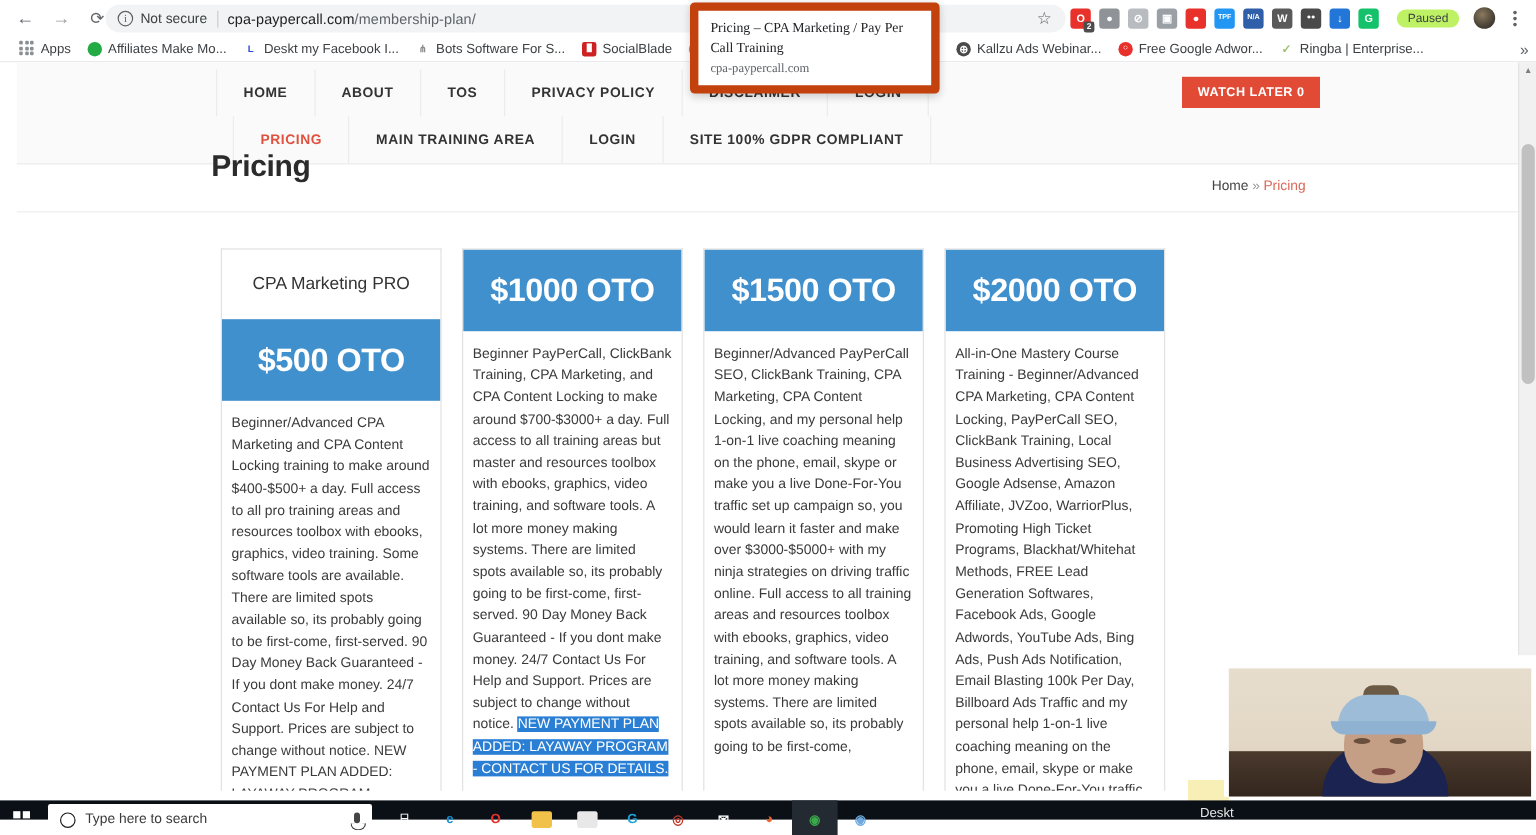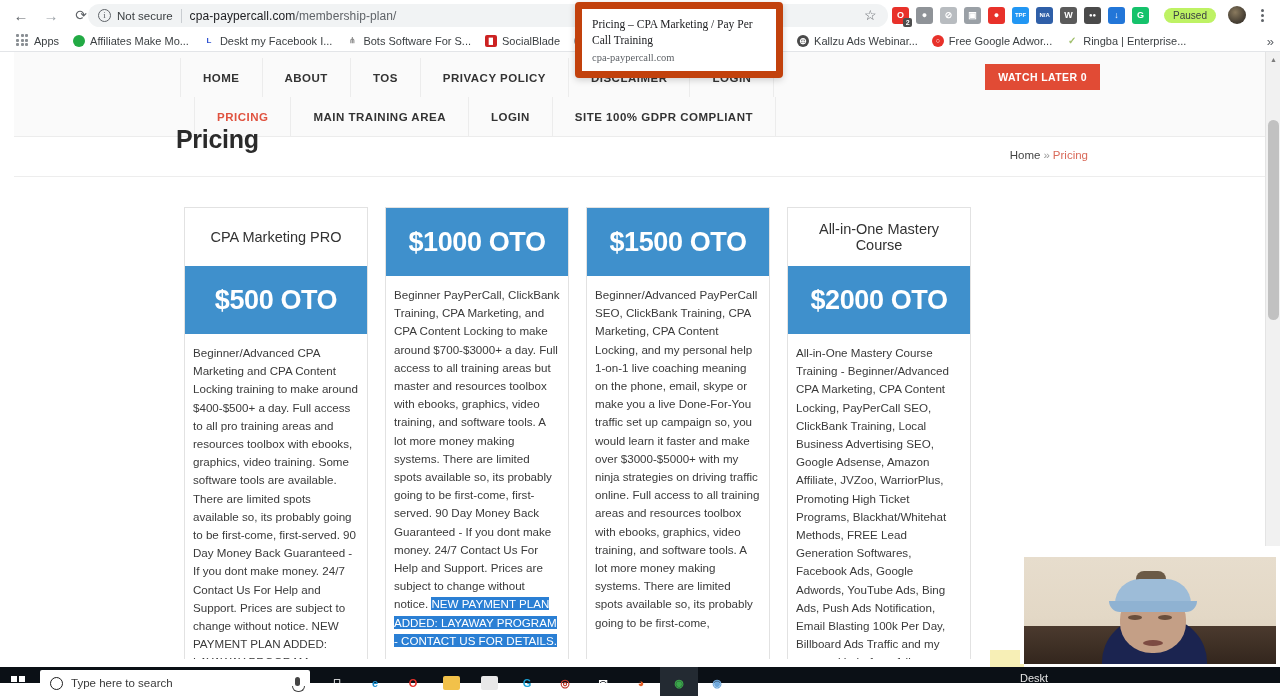--- a/index.html
+++ b/index.html
@@ -137,21 +137,21 @@
   .s-text { font-size:11.5px; color:#3a3a3a; margin-left:8px; }
   .mic { position:absolute; right:10px; top:7px; width:5px; height:9px; background:#444; border-radius:3px; }
   .mic:after { content:""; position:absolute; left:-3px; top:9px; width:11px; height:5px;
                border:1.4px solid #444; border-top:none; border-radius:0 0 7px 7px; }
   .tb-icons { position:absolute; left:318px; top:0; height:32px; display:flex; align-items:center; gap:0; }
   .tbi { width:38px; height:32px; display:flex; align-items:center; justify-content:center; position:relative; }
   .tbi.active { background:#232a32; }
   .tbi.active:after { content:""; position:absolute; left:7px; bottom:0; width:24px; height:2.5px; background:#4aa3f0; }
   .glyph { width:19px; height:19px; border-radius:50%; display:flex; align-items:center;
            justify-content:center; font-size:11px; color:#fff; font-weight:bold; }
-  .desklbl { position:absolute; left:1000px; top:672px; font-size:11px; color:#e6e6e6;margin-left:20px; }
+  .desklbl { position:absolute; left:1000px; top:672px; font-size:11px; color:#e6e6e6; }
 </style>
 </head>
 <body>
 
 <div id="screen">
 
   <div class="chrome">
 
     <div class="toolbar">
       <div class="nav-btn back">←</div>
@@ -285,21 +285,20 @@
           </div>
           <div class="card" style="height: 452px; overflow: hidden;">
             <div class="card-price" style="background: rgb(63, 144, 204);">$1000 OTO</div>
             <div class="card-body"><span>Beginner PayPerCall, ClickBank Training, CPA Marketing, and CPA Content Locking to make around $700-$3000+ a day. Full access to all training areas but master and resources toolbox with ebooks, graphics, video training, and software tools. A lot more money making systems. There are limited spots available so, its probably going to be first-come, first-served. 90 Day Money Back Guaranteed - If you dont make money. 24/7 Contact Us For Help and Support. Prices are subject to change without notice.</span> <span class="hl" style="background: rgb(42, 127, 212);">NEW PAYMENT PLAN ADDED: LAYAWAY PROGRAM - CONTACT US FOR DETAILS.</span></div>
           </div>
           <div class="card" style="height: 452px; overflow: hidden;">
             <div class="card-price" style="background: rgb(63, 144, 204);">$1500 OTO</div>
             <div class="card-body"><span>Beginner/Advanced PayPerCall SEO, ClickBank Training, CPA Marketing, CPA Content Locking, and my personal help 1-on-1 live coaching meaning on the phone, email, skype or make you a live Done-For-You traffic set up campaign so, you would learn it faster and make over $3000-$5000+ with my ninja strategies on driving traffic online. Full access to all training areas and resources toolbox with ebooks, graphics, video training, and software tools. A lot more money making systems. There are limited spots available so, its probably going to be first-come,</span></div>
           </div>
           <div class="card" style="height: 452px; overflow: hidden;">
-            <div class="card-head">All-in-One Mastery Course</div>
             <div class="card-price" style="background: rgb(63, 144, 204);">$2000 OTO</div>
             <div class="card-body"><span>All-in-One Mastery Course Training - Beginner/Advanced CPA Marketing, CPA Content Locking, PayPerCall SEO, ClickBank Training, Local Business Advertising SEO, Google Adsense, Amazon Affiliate, JVZoo, WarriorPlus, Promoting High Ticket Programs, Blackhat/Whitehat Methods, FREE Lead Generation Softwares, Facebook Ads, Google Adwords, YouTube Ads, Bing Ads, Push Ads Notification, Email Blasting 100k Per Day, Billboard Ads Traffic and my personal help 1-on-1 live coaching meaning on the phone, email, skype or make you a live Done-For-You traffic set up</span></div>
           </div>
         </div>
     </div>
   </div>
 
   <div class="sb">
     <div class="sb-up">▲</div>
     <div class="sb-thumb"></div>

